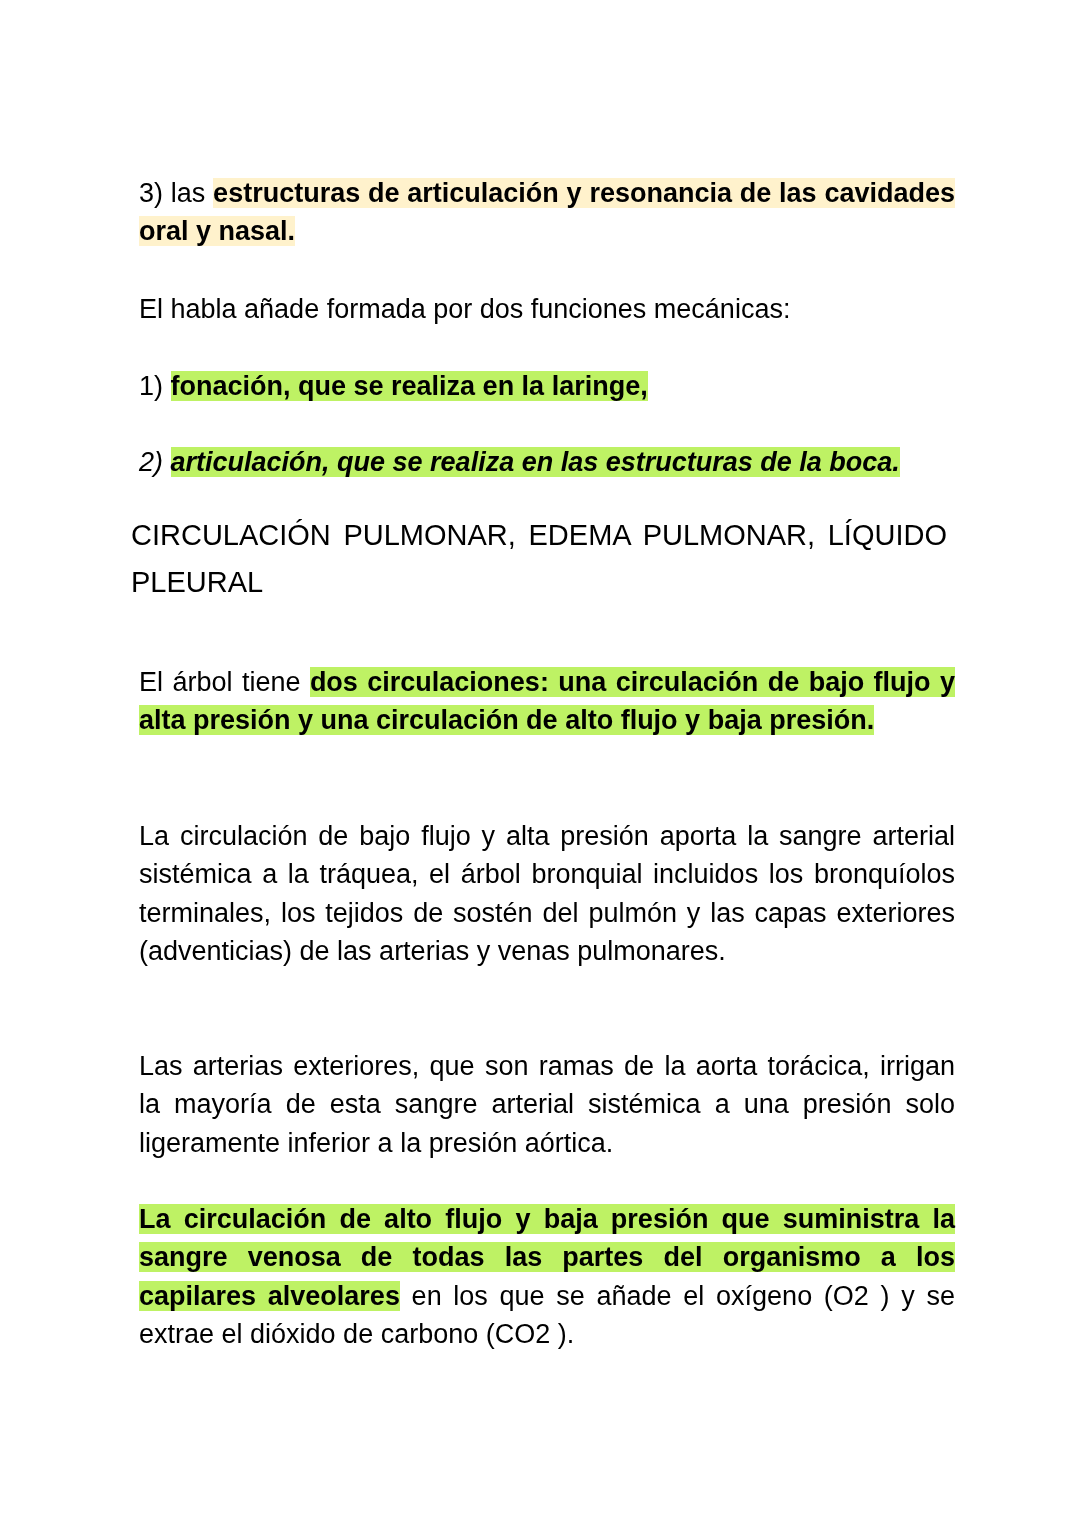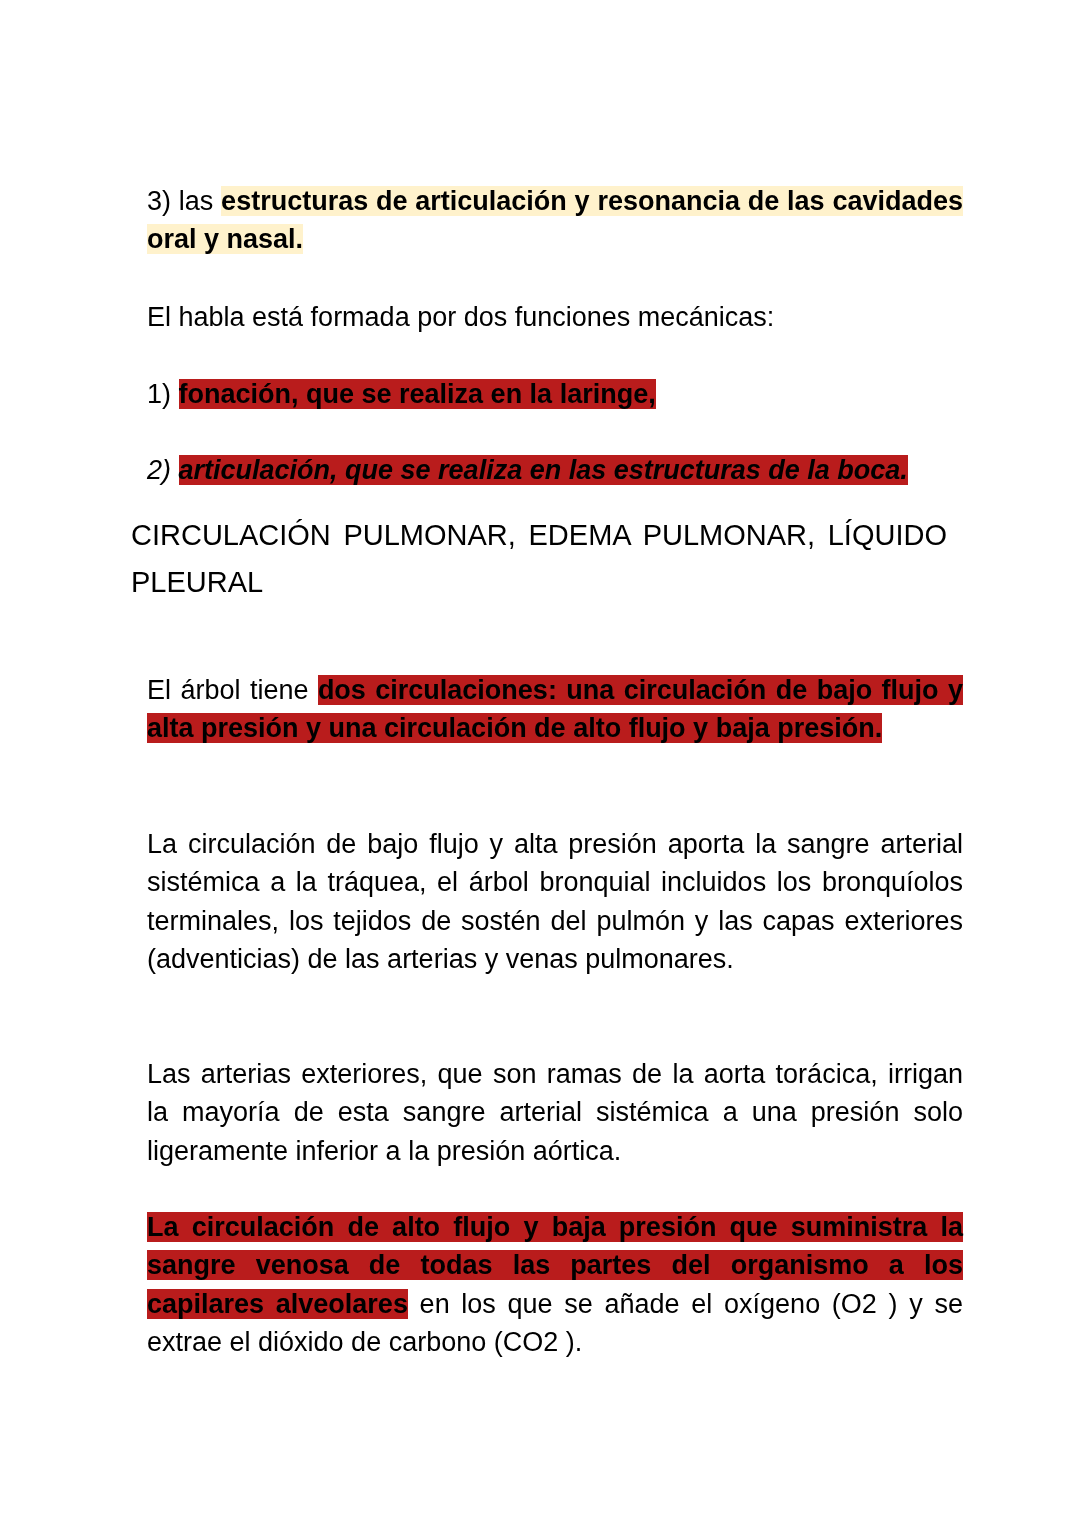--- a/index.html
+++ b/index.html
@@ -18,48 +18,48 @@
     .page {
       position: absolute;
       left: 131px;
       top: 0;
       width: 816px;
     }
     .para {
       font-size: 27px;
       line-height: 38.4px;
       text-align: justify;
-      margin: 16px;
+      margin: 8px;
       position: absolute;
       left: 0;
       width: 816px;
     }
     .para.left { text-align: left; }
     .bold { font-weight: bold; }
     .hl-peach { background: #fff2cc; }
-    .hl-yellow { background: #b91c1c; }
+    .hl-yellow { background: #bef264; }
     .heading {
       position: absolute;
       left: 0;
       width: 816px;
       font-size: 29px;
       line-height: 47px;
       font-weight: normal;
       text-align: justify;
       margin: 0;
     }
   </style>
 </head>
 <body>
 
 <div class="page">
 
   <p class="para" style="top:166px;"><span>3) las </span><span class="bold hl-peach">estructuras de articulación y resonancia de las cavidades oral y nasal.</span></p>
 
-  <p class="para left" style="top:282px;">El habla está formada por dos funciones mecánicas:</p>
+  <p class="para left" style="top:282px;">El habla añade formada por dos funciones mecánicas:</p>
 
   <p class="para left" style="top:359px;"><span>1) </span><span class="bold hl-yellow">fonación, que se realiza en la laringe,</span></p>
 
   <p class="para left" style="top:435px; white-space:nowrap;font-style:italic;"><span>2) </span><span class="bold hl-yellow">articulación, que se realiza en las estructuras de la boca.</span></p>
 
   <h2 class="heading" style="top:512px;">CIRCULACIÓN PULMONAR, EDEMA PULMONAR, LÍQUIDO PLEURAL</h2>
 
   <p class="para" style="top:655px;"><span>El árbol tiene </span><span class="bold hl-yellow">dos circulaciones: una circulación de bajo flujo y alta presión y una circulación de alto flujo y baja presión.</span></p>
 
   <p class="para" style="top:809px;">La circulación de bajo flujo y alta presión aporta la sangre arterial sistémica a la tráquea, el árbol bronquial incluidos los bronquíolos terminales, los tejidos de sostén del pulmón y las capas exteriores (adventicias) de las arterias y venas pulmonares.</p>

